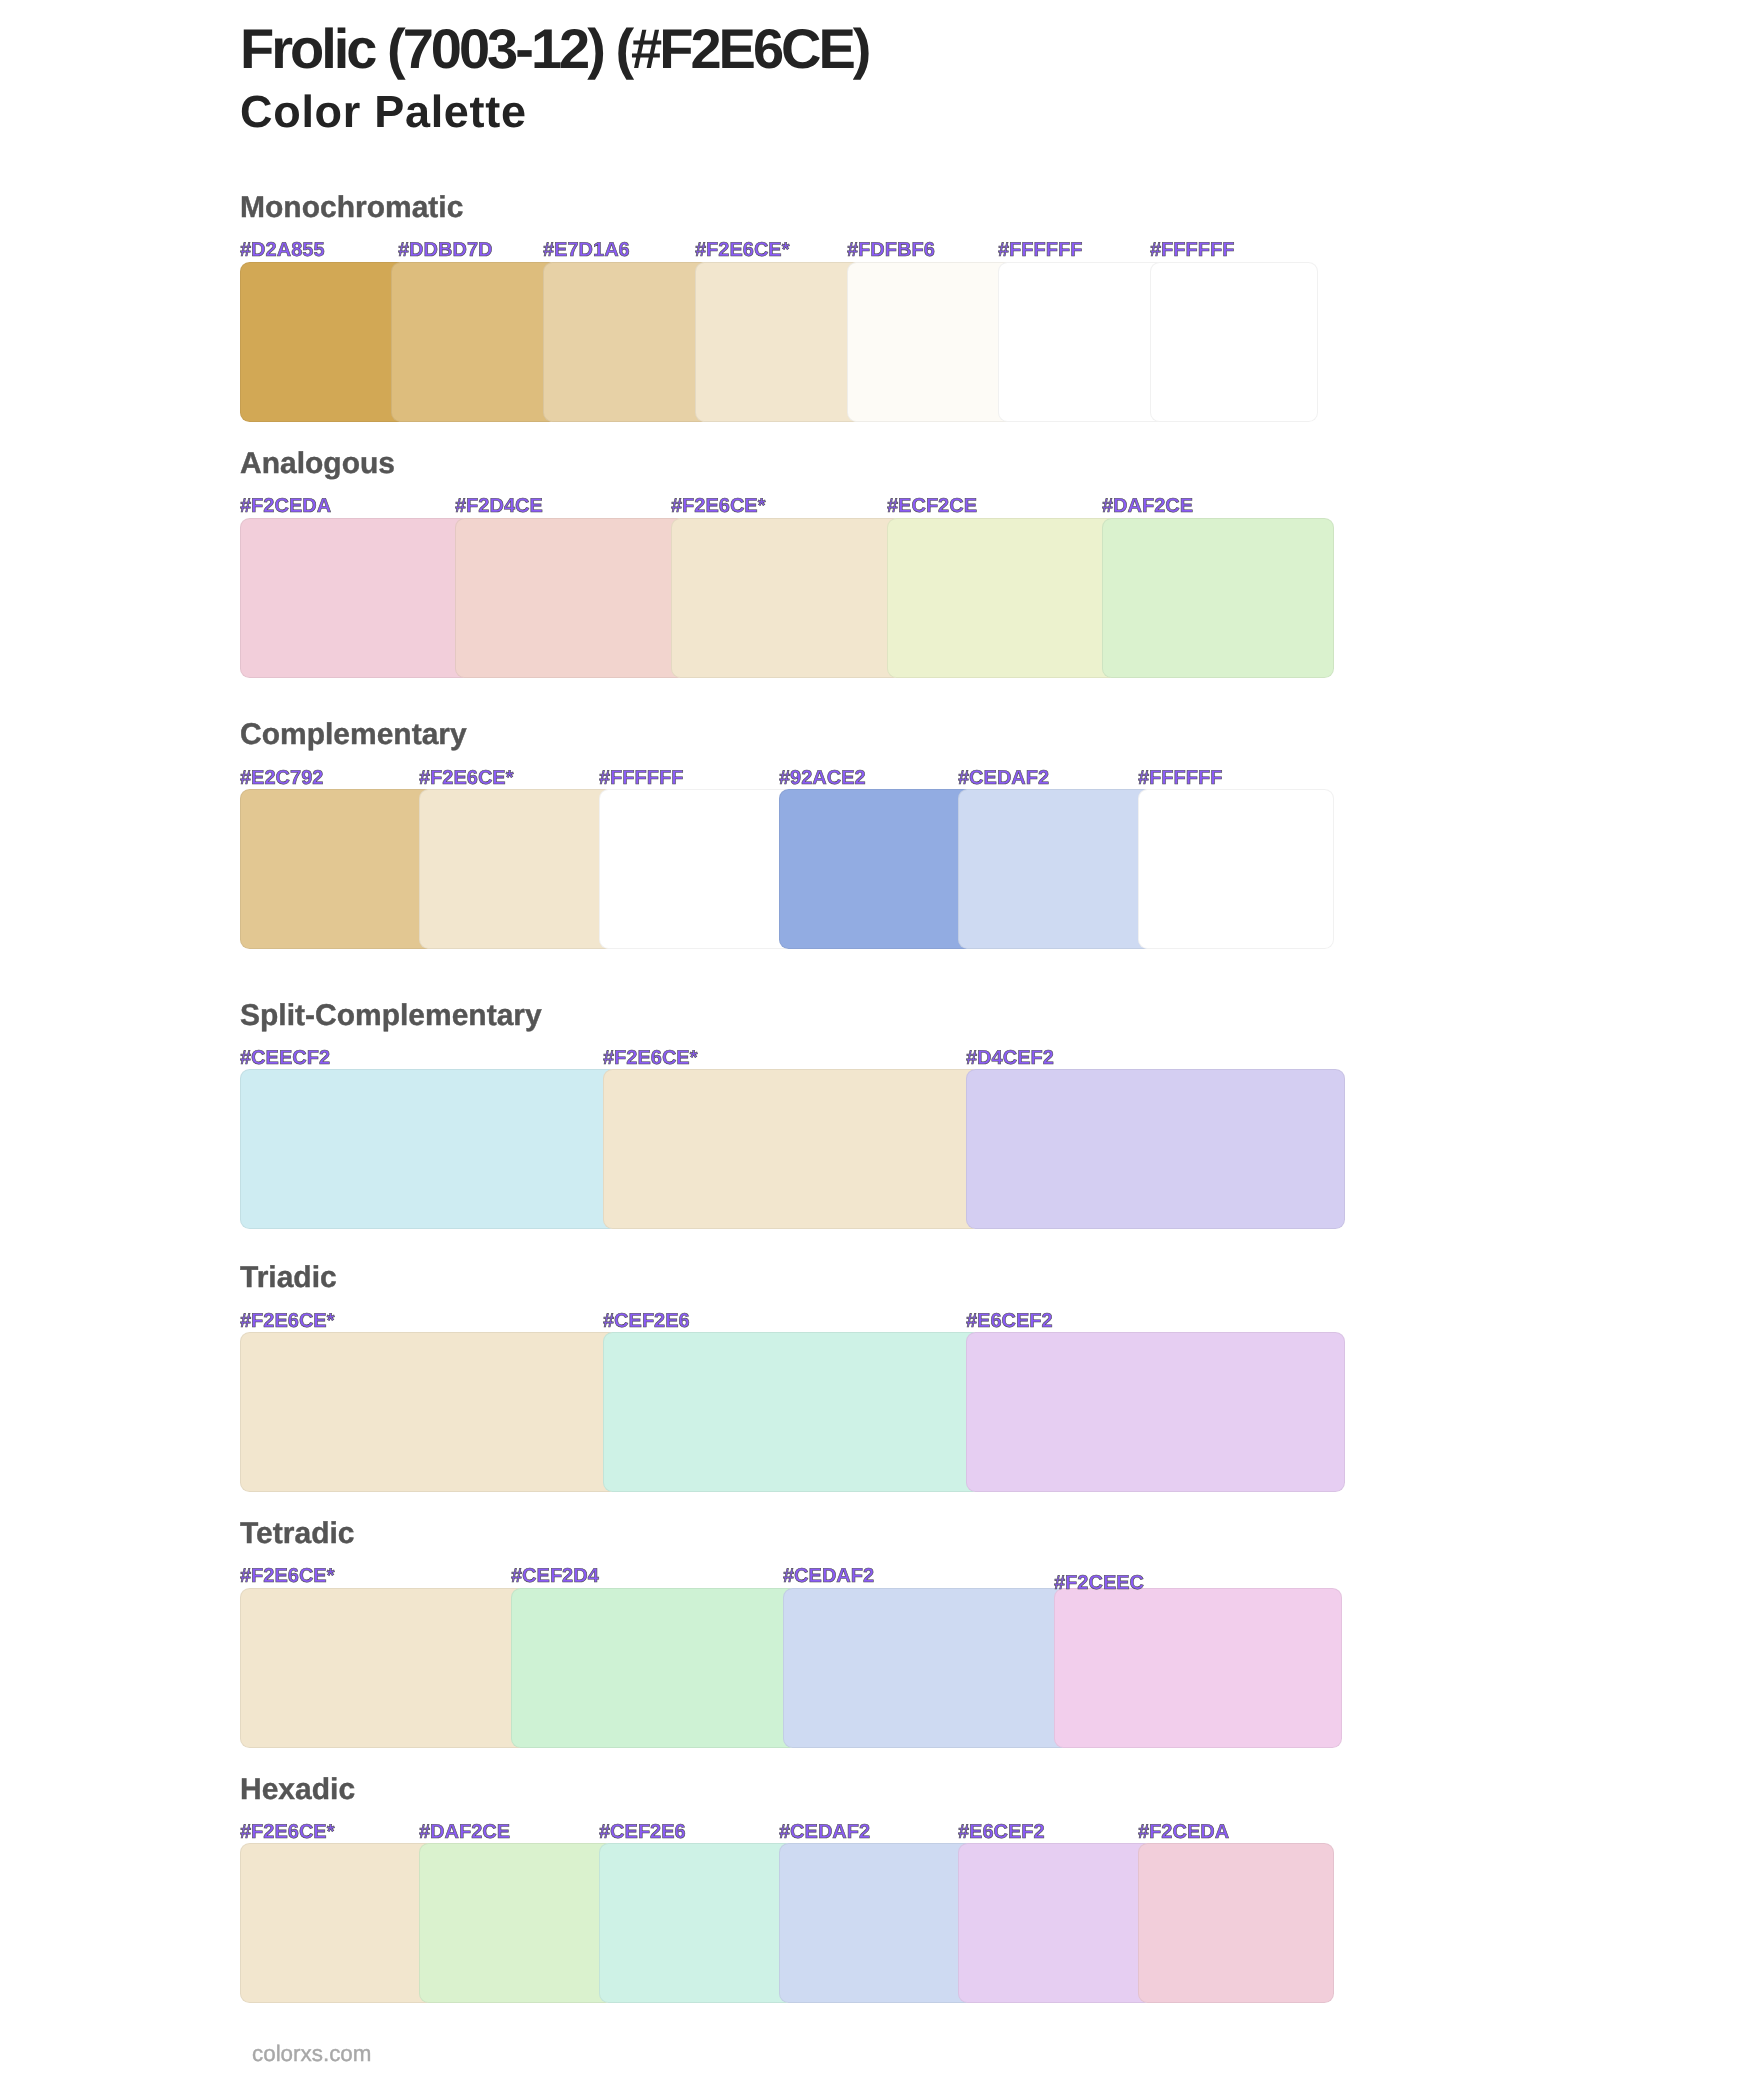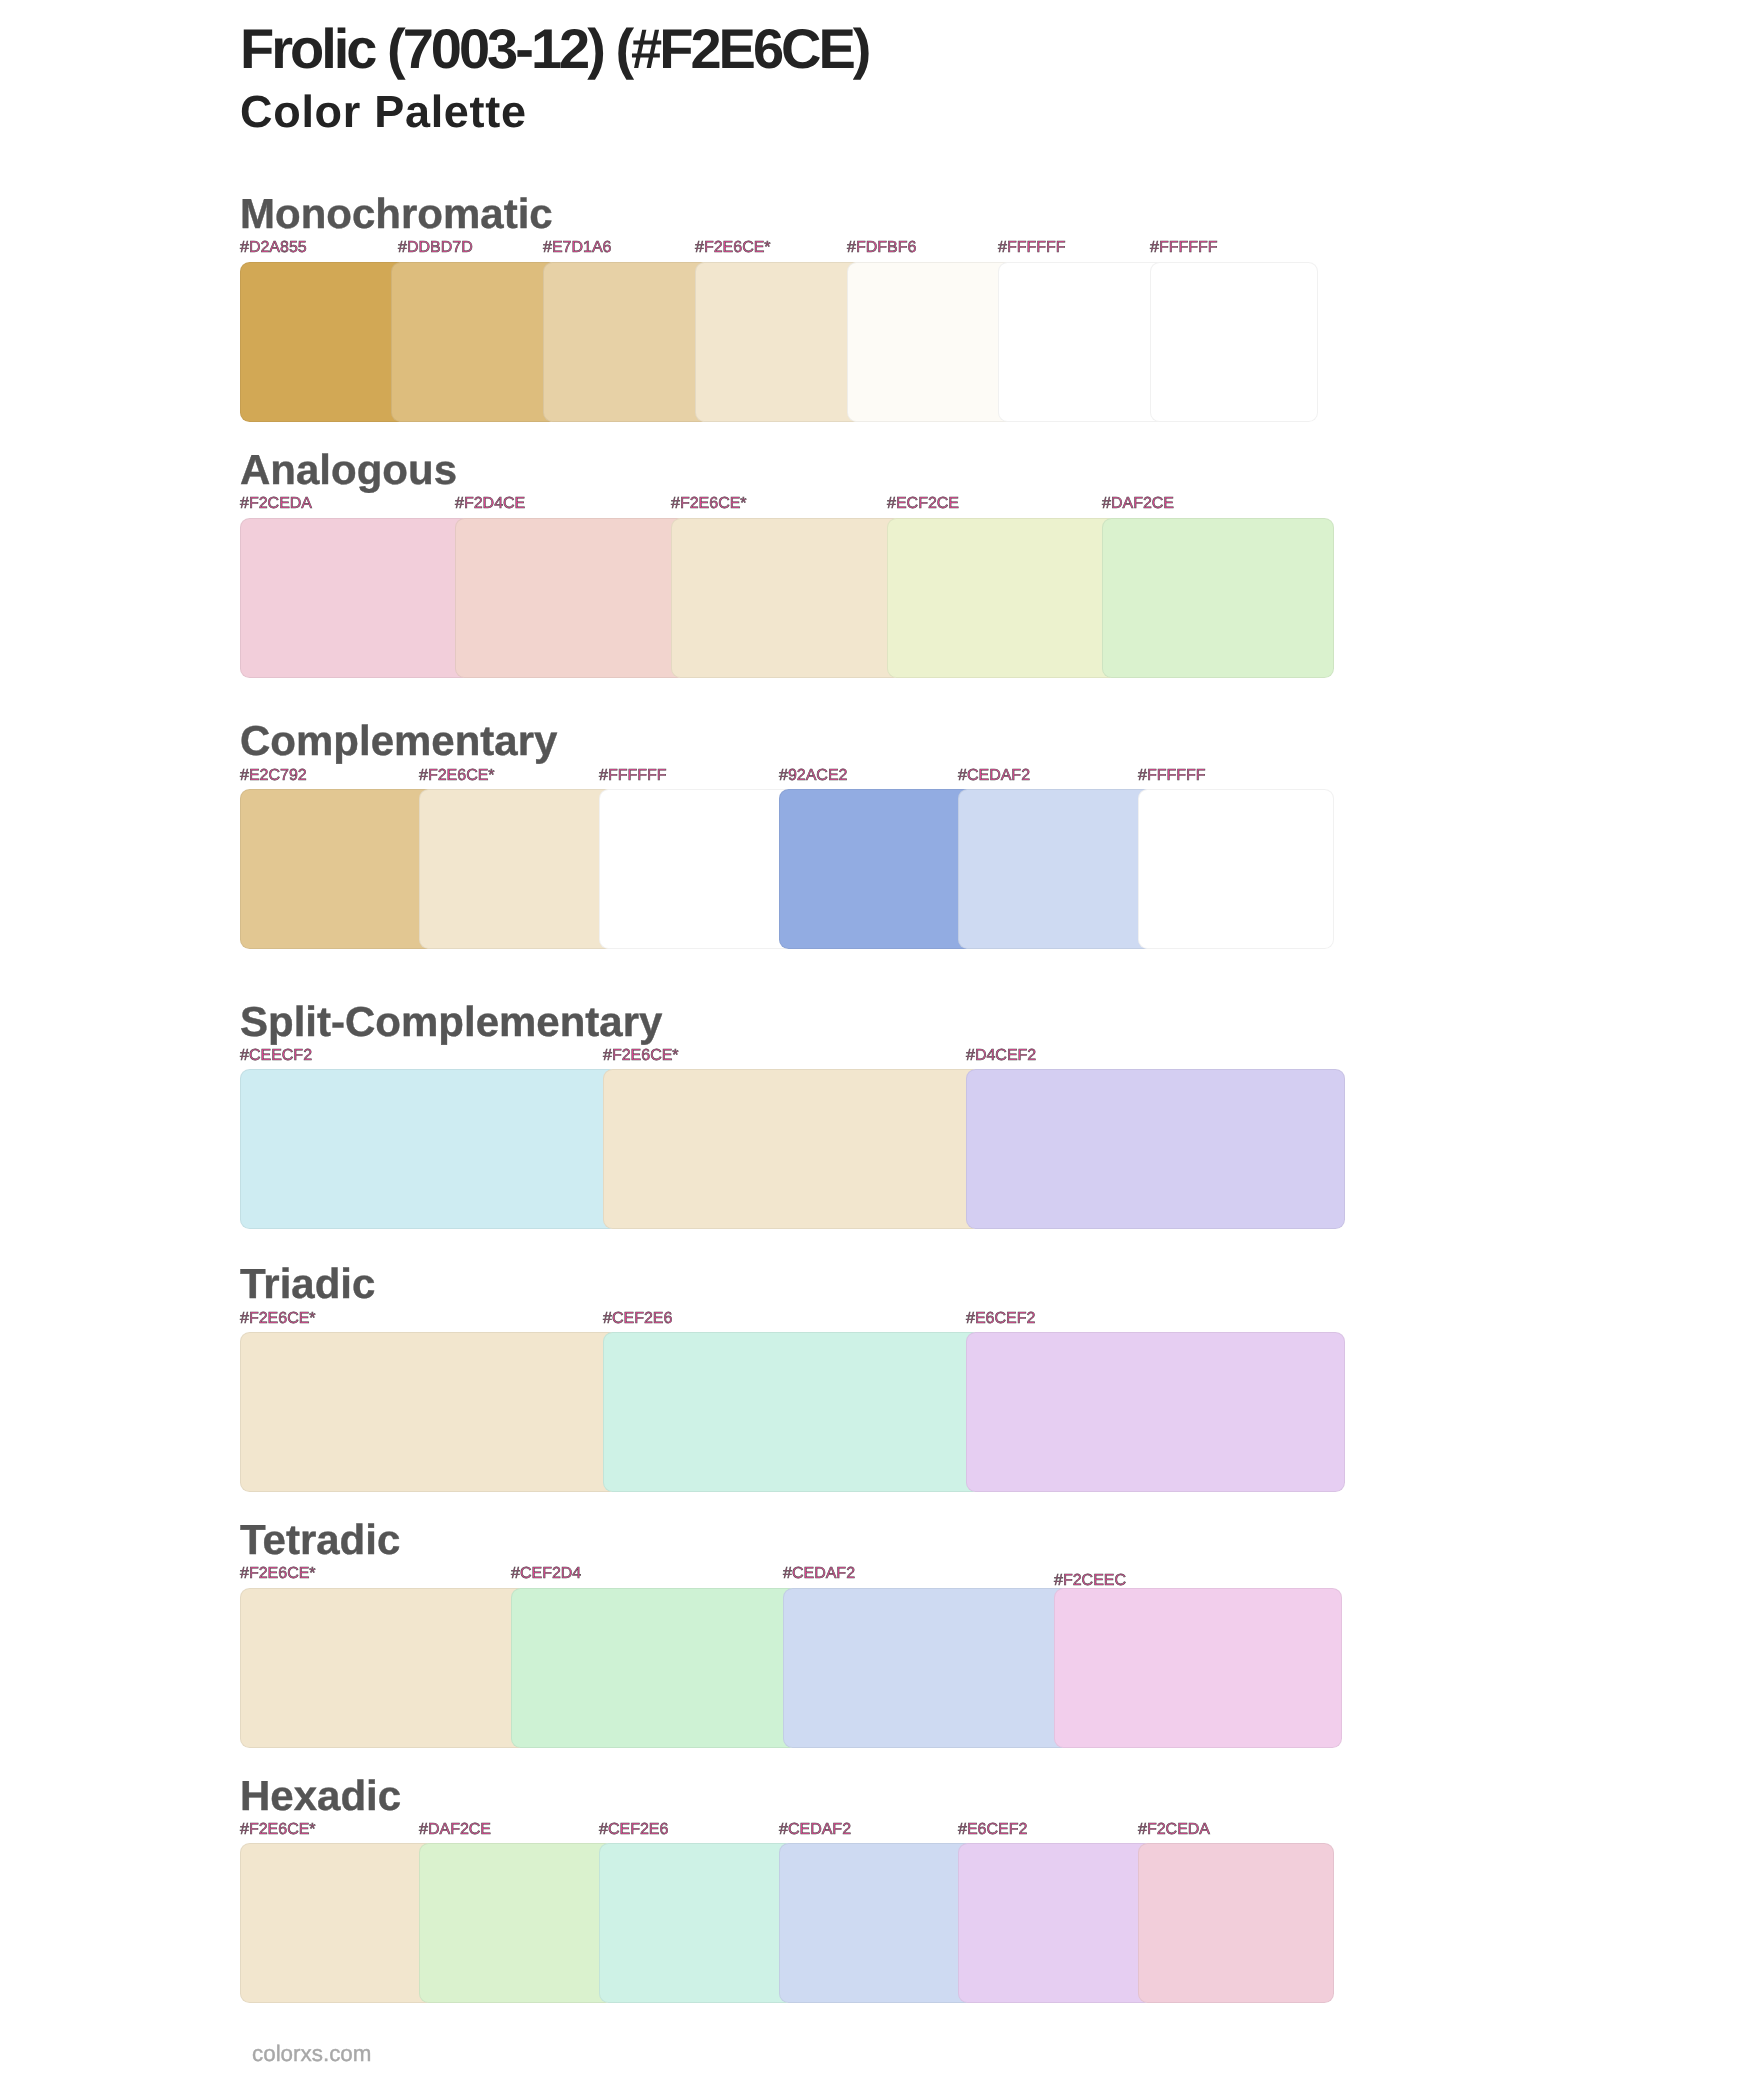--- a/index.html
+++ b/index.html
@@ -9,23 +9,23 @@
        -webkit-font-smoothing:antialiased;}
   .page{position:relative;width:1687px;height:2077px;background:#fff;will-change:transform;}
 
   .title{position:absolute;left:240px;margin:0;top:21px;font-size:56px;font-weight:700;
          color:#232323;line-height:1;white-space:nowrap;letter-spacing:-3px;}
   .subtitle{position:absolute;left:240px;margin:0;top:89px;font-size:45px;font-weight:700;
             color:#232323;line-height:1;white-space:nowrap;letter-spacing:0.7px;}
 
   .section{position:absolute;left:0;top:0;width:1757px;margin:0;}
   .row{position:static;}
-  .sec-name{position:absolute;left:240px;margin:0;font-size:42px;font-weight:700;
+  .sec-name{position:absolute;left:240px;margin:0;font-size:30px;font-weight:700;
             color:#555555;line-height:1;white-space:nowrap;-webkit-text-stroke:0.4px #555555;}
-  .sw-label{position:absolute;font-size:16px;font-weight:400;color:#ec4899;
+  .sw-label{position:absolute;font-size:20px;font-weight:700;color:#8b5cf6;
             line-height:1;white-space:nowrap;-webkit-text-stroke:0.6px #4d4d4d;}
   .swatch{position:absolute;height:160px;border-radius:9.6px;box-sizing:border-box;
           border:0.8px solid rgba(0,0,0,0.055);}
 
   .footer{position:absolute;left:240px;top:2043px;font-size:22.4px;font-weight:400;
           color:#a8a8a8;line-height:1;white-space:nowrap;margin-left:12px;-webkit-text-stroke:0.4px #a8a8a8;}
 </style>
 </head>
 <body>
 

